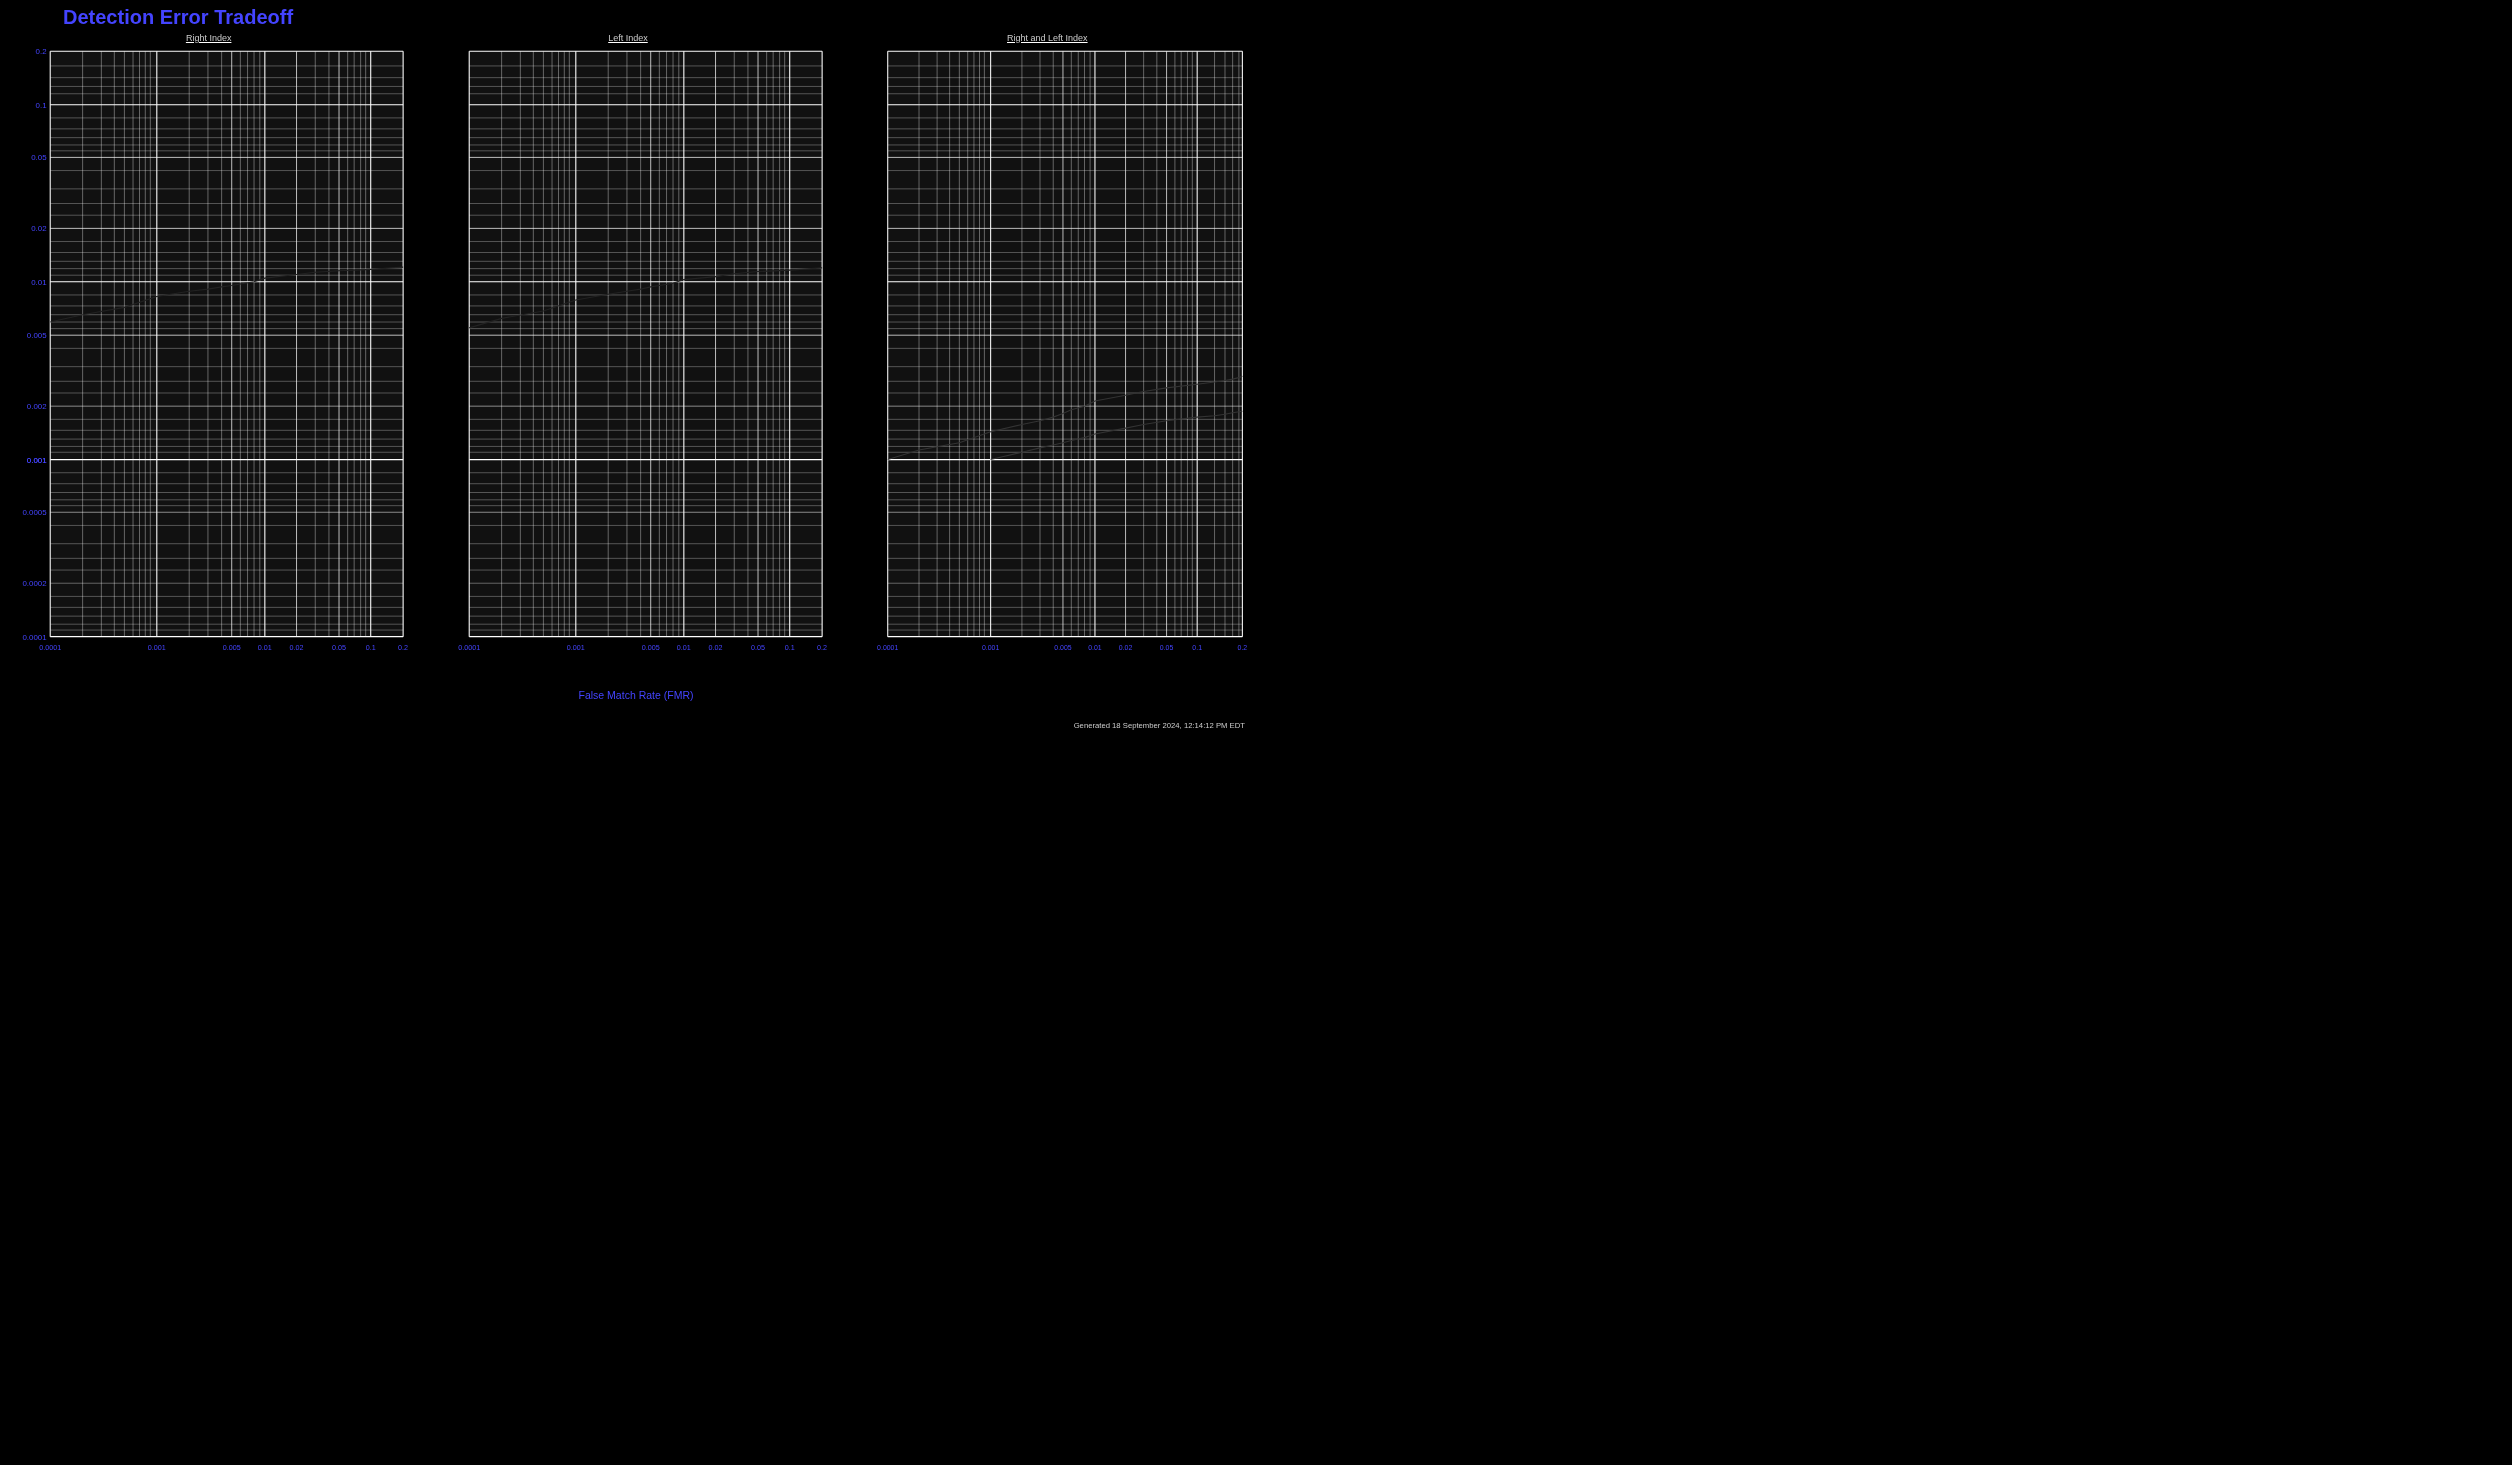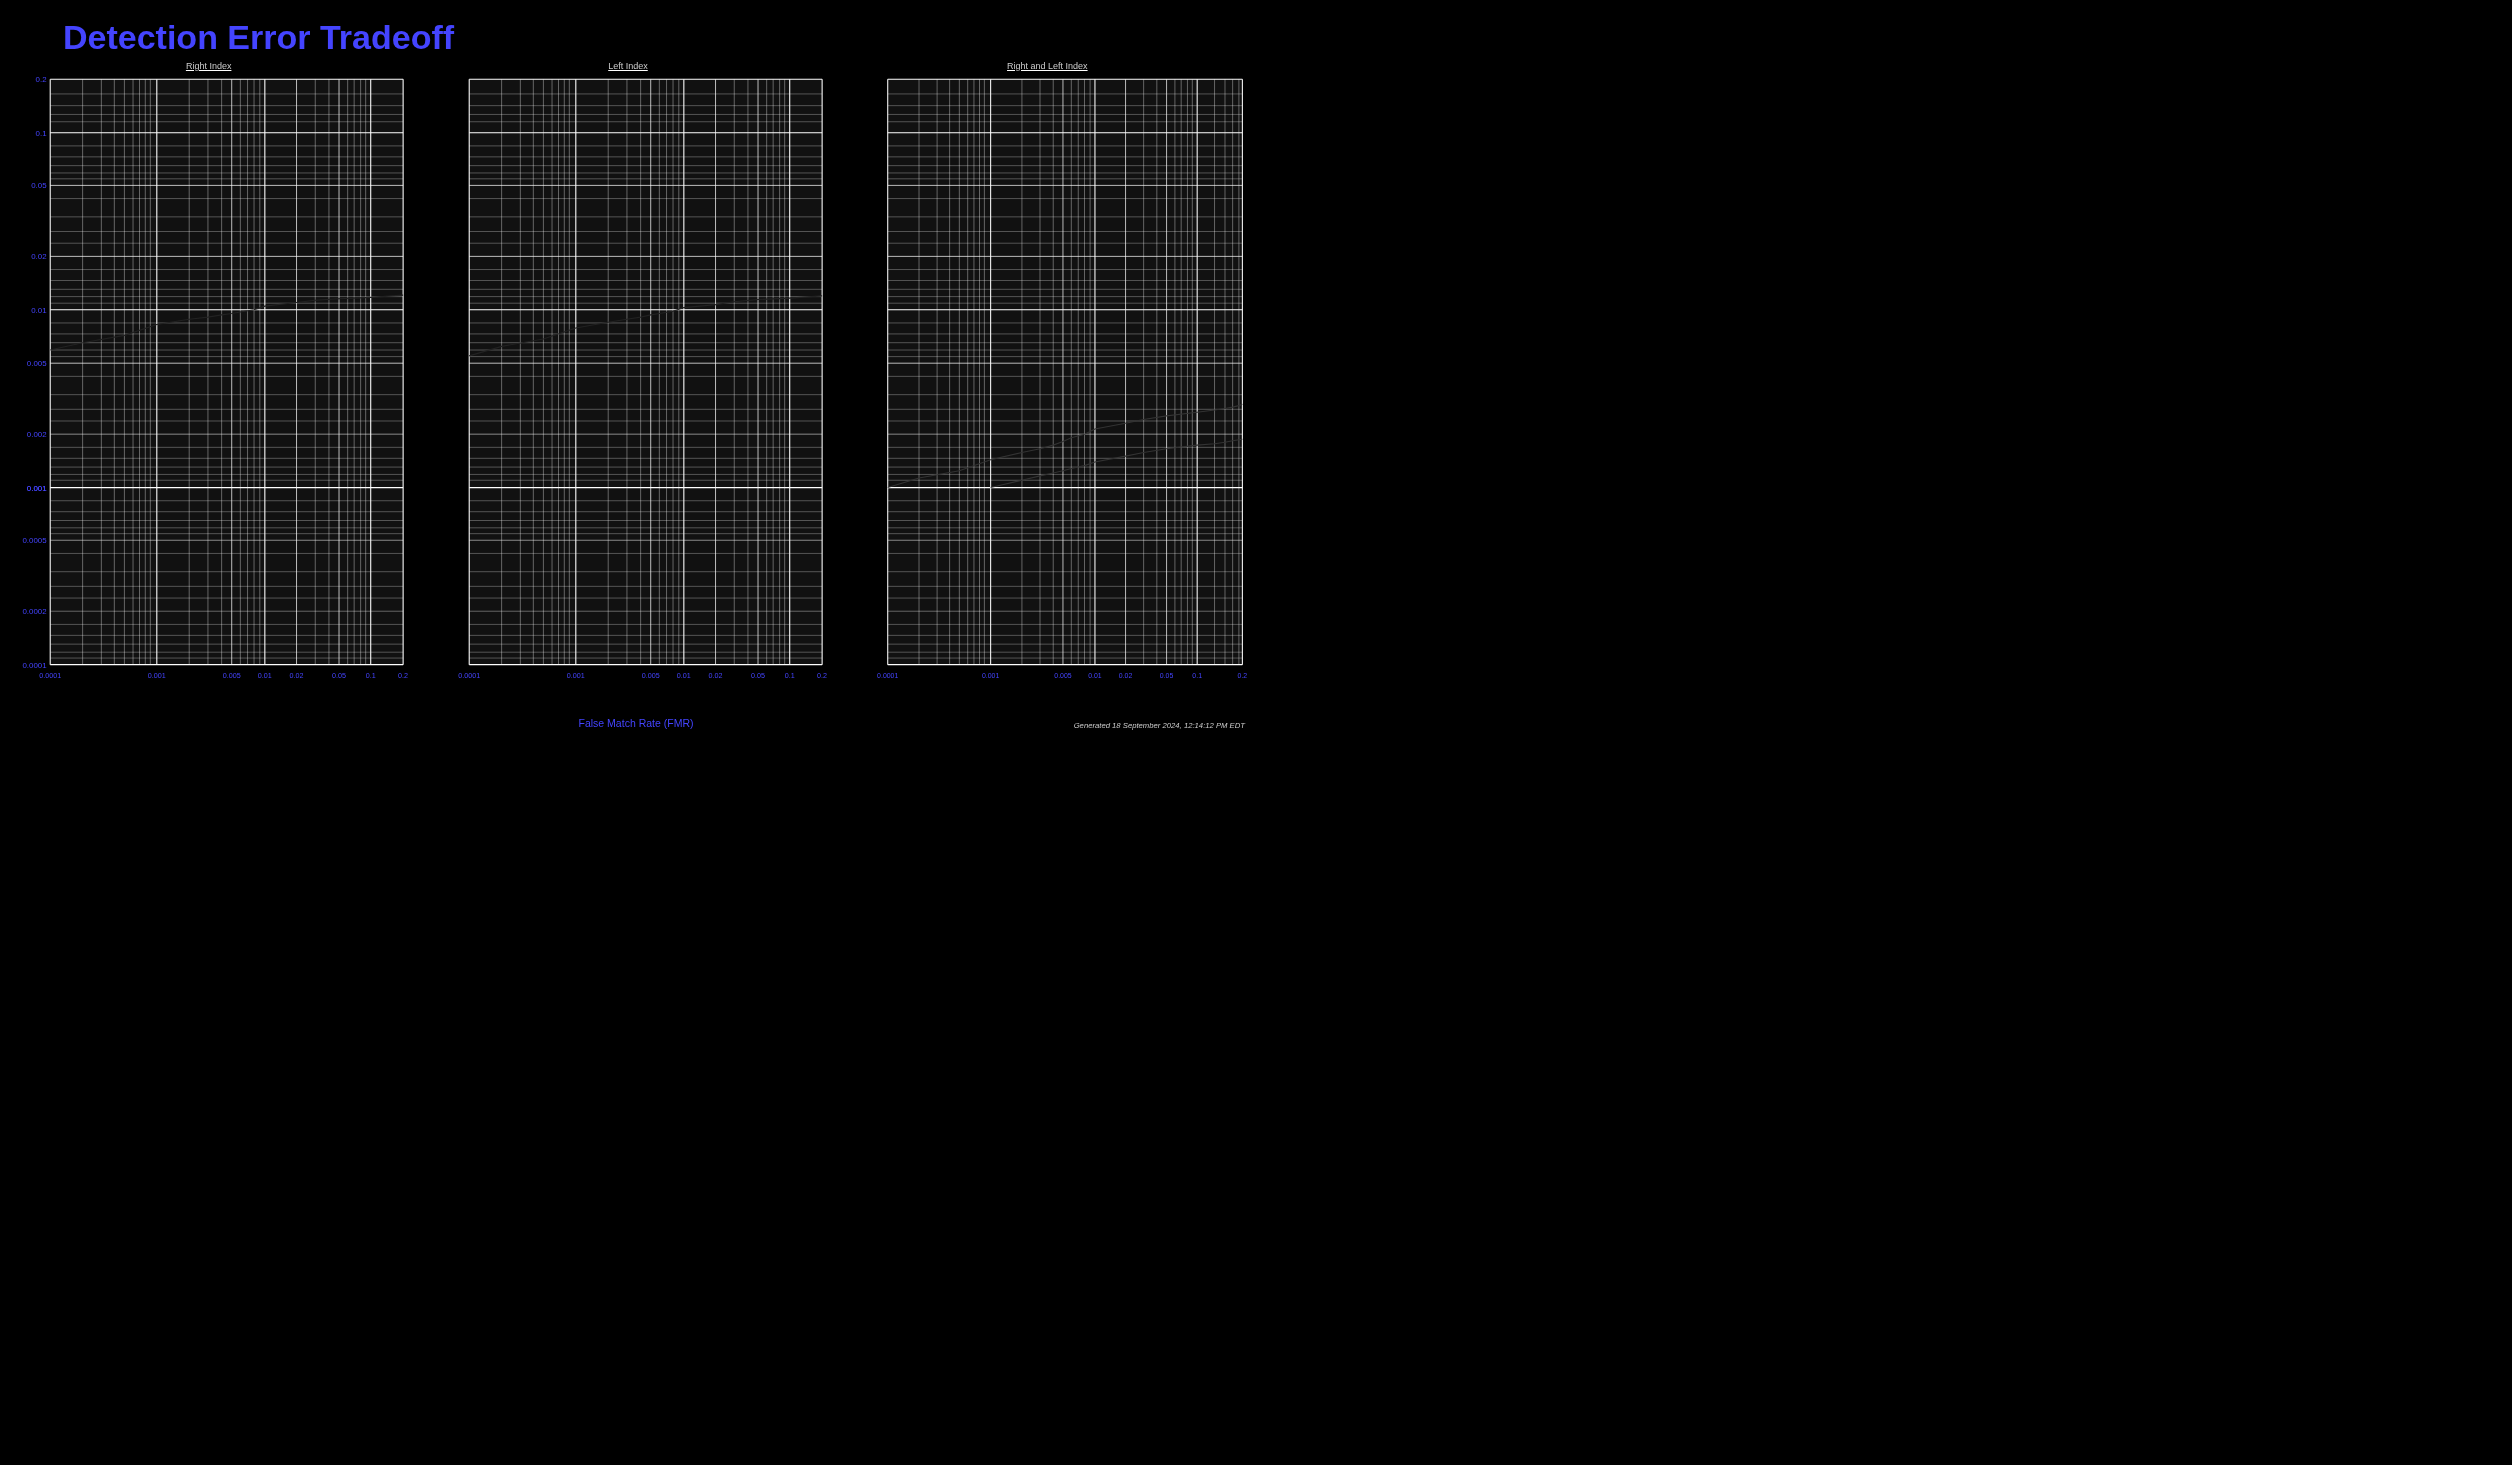--- a/index.html
+++ b/index.html
@@ -7,24 +7,23 @@
       background: #000;
       color: #fff;
       font-family: Arial, sans-serif;
       width: 1256px;
       height: 733px;
       overflow: hidden;
       position: relative;
     }
     #main-title {
       color: #4444ff;
-      font-size: 34px;
+      font-size: 20px;
       font-weight: bold;
       padding: 5.6px 0 2.8px 63px;
-      margin-top: 12px;
     }
     #charts-container {
       display: flex;
       width: 100%;
       padding: 0 7px;
       gap: 16px;
       height: 642px;
       text-decoration: underline;
     }
     .chart-wrapper {
@@ -56,21 +55,20 @@
       text-align: center;
       margin-top: 1.4px;
       margin-left: 16px;
     }
     #footer {
       position: absolute;
       bottom: 2.8px;
       right: 11px;
       color: #ccc;
       font-size: 7.7px;
-      font-style: italic;
     }
     .y-axis-label-rotated {
       position: absolute;
       left: 0;
       top: 0;
       bottom: 0;
       width: 21px;
       display: flex;
       align-items: center;
       justify-content: center;

